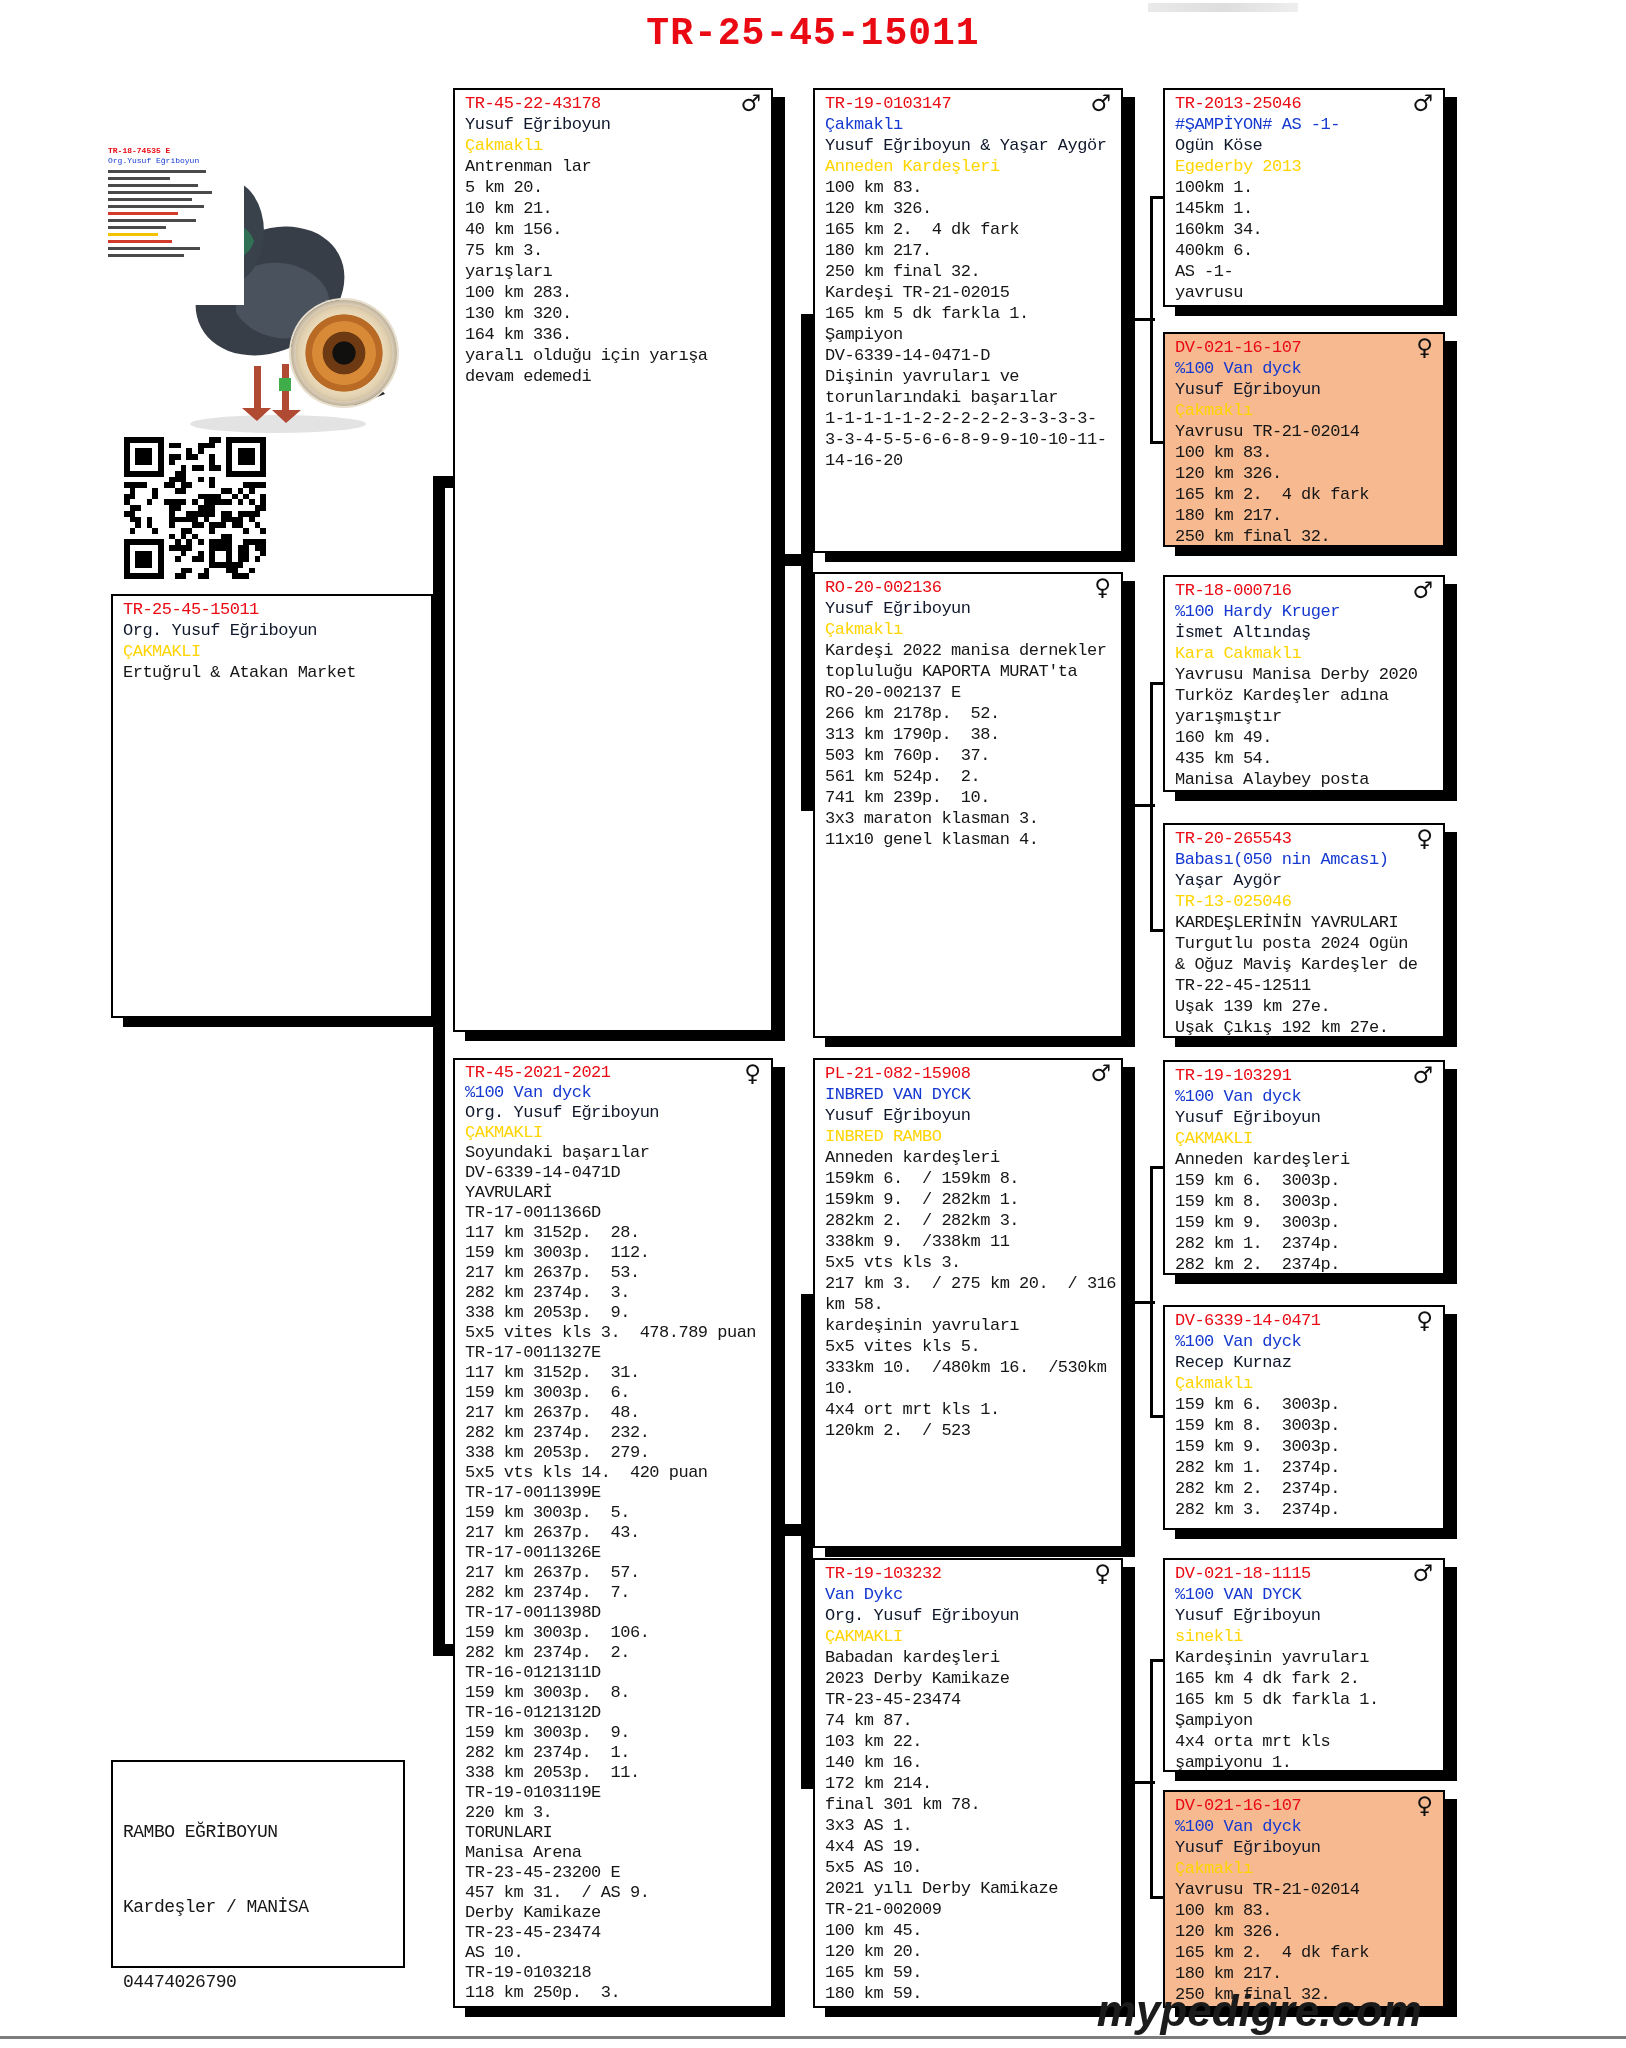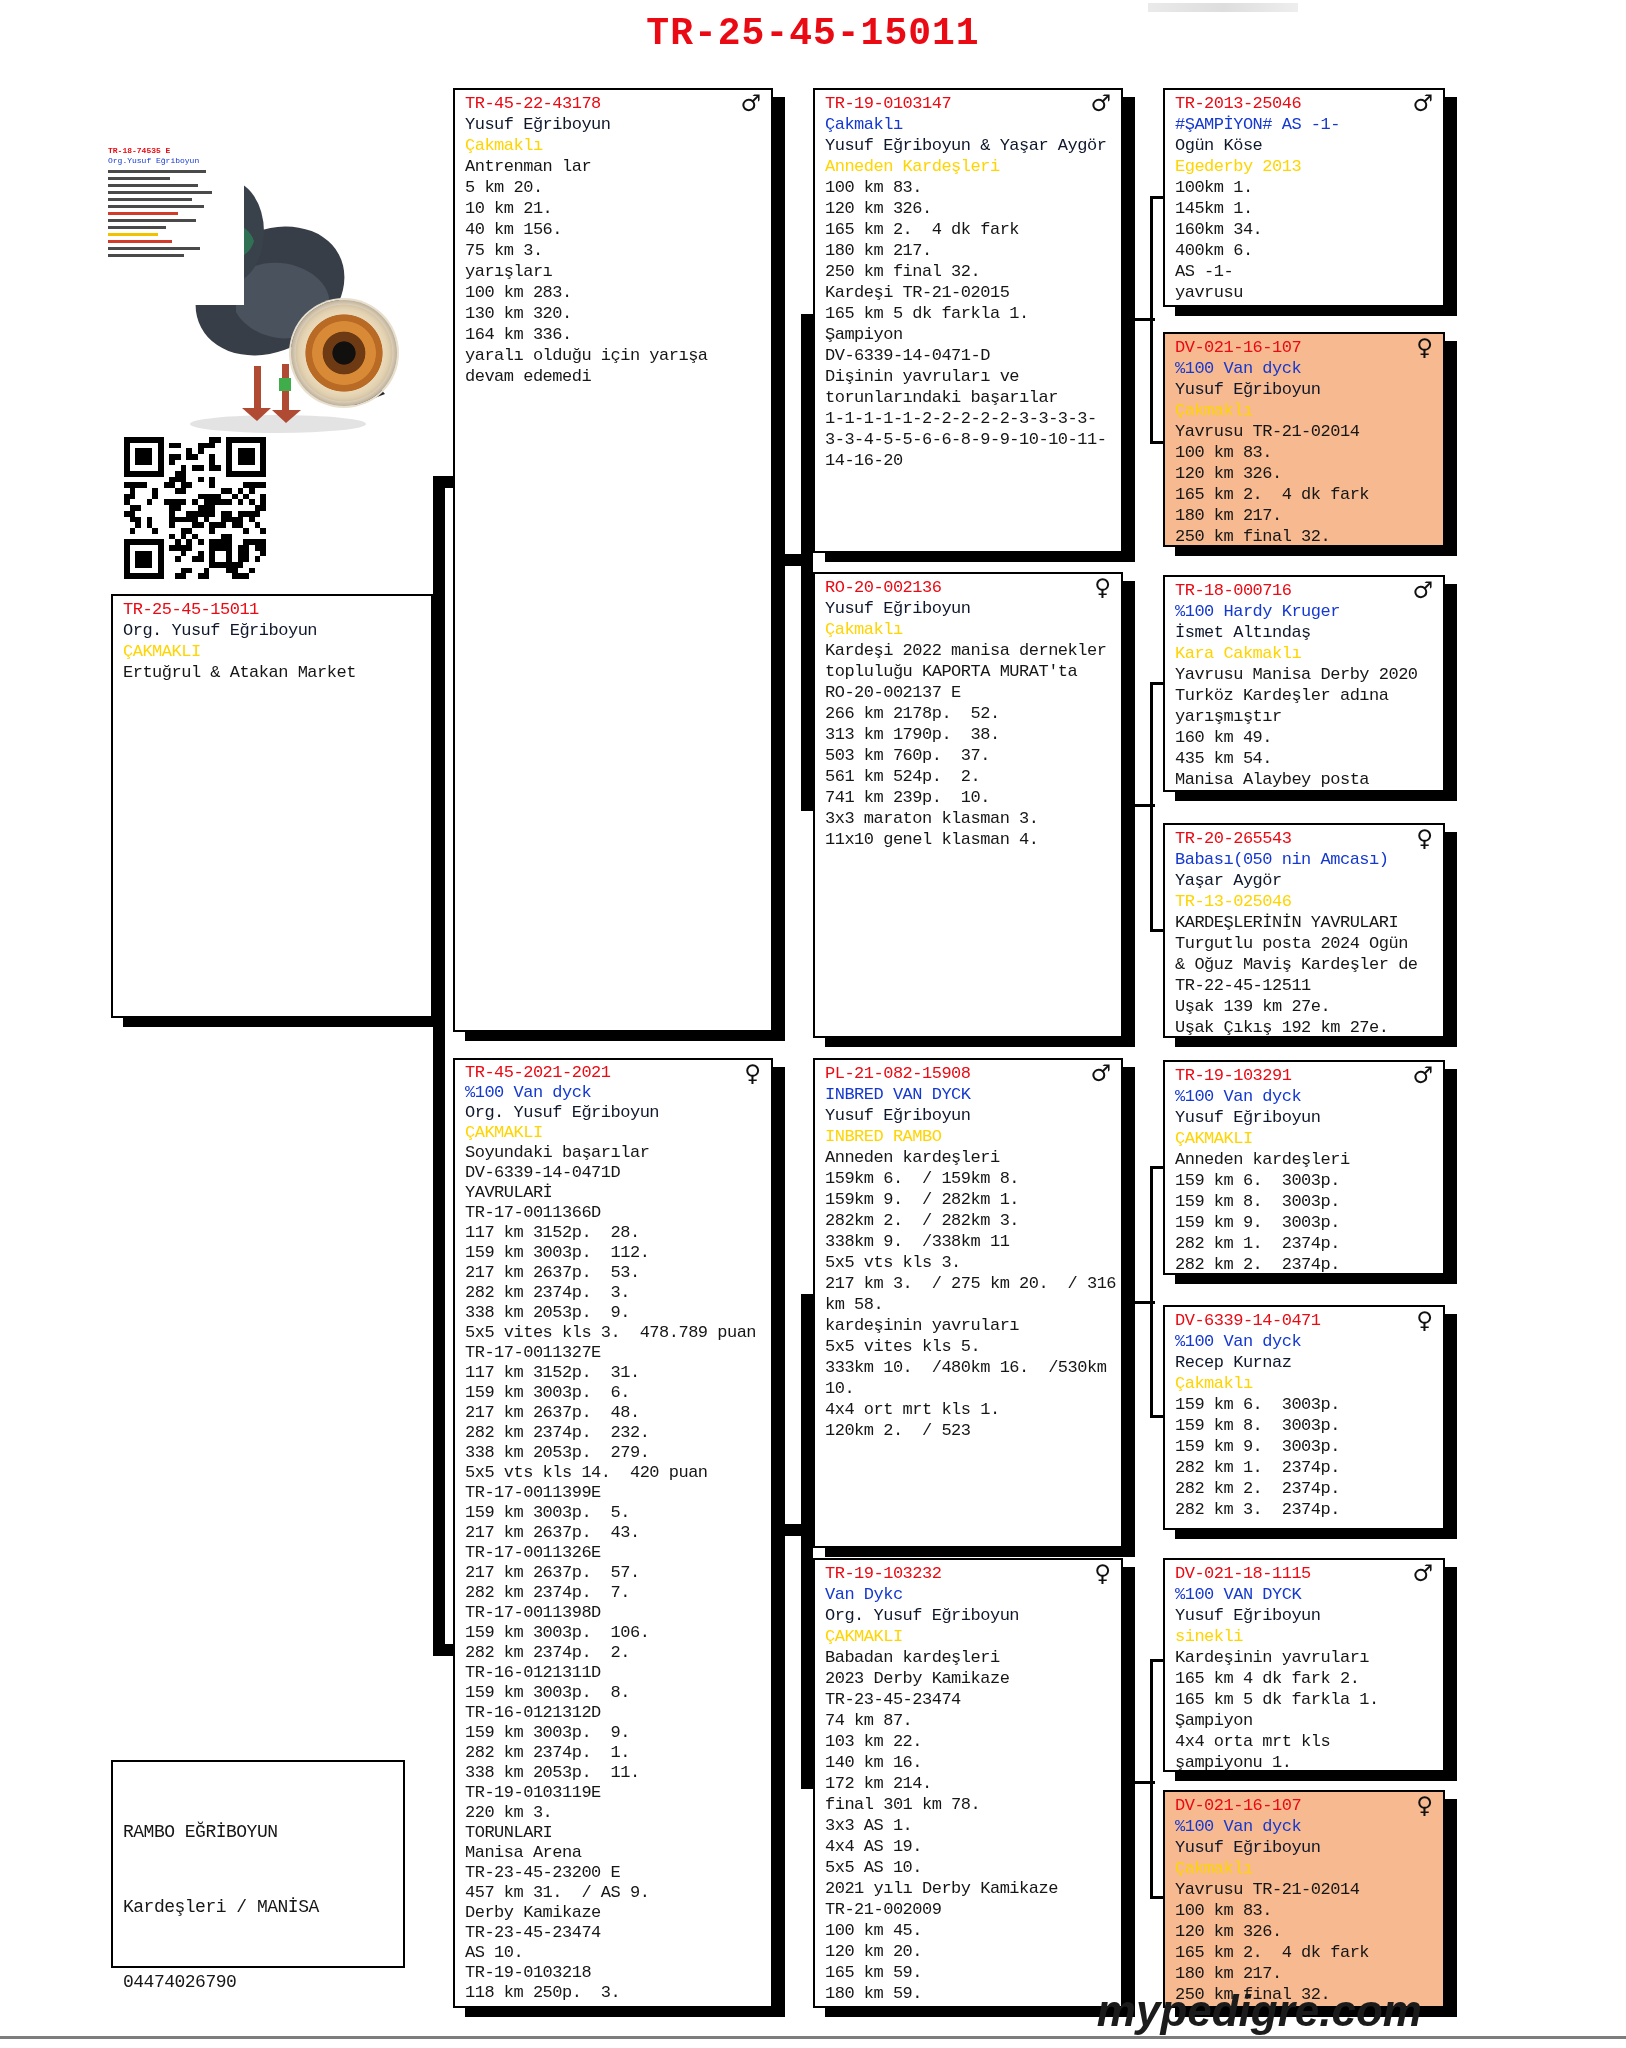--- a/index.html
+++ b/index.html
@@ -359,18 +359,18 @@
 <div class="box salmon" style="left:1163px;top:332px;width:282px;height:215px"><span class="sex">♀</span><div class="lines"><div class="ln c-r">DV-021-16-107</div><div class="ln c-b">%100 Van dyck</div><div class="ln c-p">Yusuf Eğriboyun</div><div class="ln c-y">Çakmaklı</div><div class="ln c-k">Yavrusu TR-21-02014</div><div class="ln c-k">100 km 83.</div><div class="ln c-k">120 km 326.</div><div class="ln c-k">165 km 2.  4 dk fark</div><div class="ln c-k">180 km 217.</div><div class="ln c-k">250 km final 32.</div></div></div>
 <div class="box" style="left:1163px;top:575px;width:282px;height:217px"><span class="sex">♂</span><div class="lines"><div class="ln c-r">TR-18-000716</div><div class="ln c-b">%100 Hardy Kruger</div><div class="ln c-p">İsmet Altındaş</div><div class="ln c-y">Kara Cakmaklı</div><div class="ln c-k">Yavrusu Manisa Derby 2020</div><div class="ln c-k">Turköz Kardeşler adına</div><div class="ln c-k">yarışmıştır</div><div class="ln c-k">160 km 49.</div><div class="ln c-k">435 km 54.</div><div class="ln c-k">Manisa Alaybey posta</div></div></div>
 <div class="box" style="left:1163px;top:823px;width:282px;height:215px"><span class="sex">♀</span><div class="lines"><div class="ln c-r">TR-20-265543</div><div class="ln c-b">Babası(050 nin Amcası)</div><div class="ln c-p">Yaşar Aygör</div><div class="ln c-y">TR-13-025046</div><div class="ln c-k">KARDEŞLERİNİN YAVRULARI</div><div class="ln c-k">Turgutlu posta 2024 Ogün</div><div class="ln c-k">&amp; Oğuz Maviş Kardeşler de</div><div class="ln c-k">TR-22-45-12511</div><div class="ln c-k">Uşak 139 km 27e.</div><div class="ln c-k">Uşak Çıkış 192 km 27e.</div></div></div>
 <div class="box" style="left:1163px;top:1060px;width:282px;height:215px"><span class="sex">♂</span><div class="lines"><div class="ln c-r">TR-19-103291</div><div class="ln c-b">%100 Van dyck</div><div class="ln c-p">Yusuf Eğriboyun</div><div class="ln c-y">ÇAKMAKLI</div><div class="ln c-k">Anneden kardeşleri</div><div class="ln c-k">159 km 6.  3003p.</div><div class="ln c-k">159 km 8.  3003p.</div><div class="ln c-k">159 km 9.  3003p.</div><div class="ln c-k">282 km 1.  2374p.</div><div class="ln c-k">282 km 2.  2374p.</div></div></div>
 <div class="box" style="left:1163px;top:1305px;width:282px;height:225px"><span class="sex">♀</span><div class="lines"><div class="ln c-r">DV-6339-14-0471</div><div class="ln c-b">%100 Van dyck</div><div class="ln c-p">Recep Kurnaz</div><div class="ln c-y">Çakmaklı</div><div class="ln c-k">159 km 6.  3003p.</div><div class="ln c-k">159 km 8.  3003p.</div><div class="ln c-k">159 km 9.  3003p.</div><div class="ln c-k">282 km 1.  2374p.</div><div class="ln c-k">282 km 2.  2374p.</div><div class="ln c-k">282 km 3.  2374p.</div></div></div>
 <div class="box" style="left:1163px;top:1558px;width:282px;height:214px"><span class="sex">♂</span><div class="lines"><div class="ln c-r">DV-021-18-1115</div><div class="ln c-b">%100 VAN DYCK</div><div class="ln c-p">Yusuf Eğriboyun</div><div class="ln c-y">sinekli</div><div class="ln c-k">Kardeşinin yavruları</div><div class="ln c-k">165 km 4 dk fark 2.</div><div class="ln c-k">165 km 5 dk farkla 1.</div><div class="ln c-k">Şampiyon</div><div class="ln c-k">4x4 orta mrt kls</div><div class="ln c-k">şampiyonu 1.</div></div></div>
 <div class="box salmon" style="left:1163px;top:1790px;width:282px;height:218px"><span class="sex">♀</span><div class="lines"><div class="ln c-r">DV-021-16-107</div><div class="ln c-b">%100 Van dyck</div><div class="ln c-p">Yusuf Eğriboyun</div><div class="ln c-y">Çakmaklı</div><div class="ln c-k">Yavrusu TR-21-02014</div><div class="ln c-k">100 km 83.</div><div class="ln c-k">120 km 326.</div><div class="ln c-k">165 km 2.  4 dk fark</div><div class="ln c-k">180 km 217.</div><div class="ln c-k">250 km final 32.</div></div></div>
 
 <div class="contact">
   <div>RAMBO EĞRİBOYUN</div>
-  <div>Kardeşleri / MANİSA</div>
+  <div>Kardeşler / MANİSA</div>
   <div>04474026790</div>
 </div>
 
 <div class="footer-line"></div>
 <div class="brand">mypedigre.com</div>
 
 </body></html>

